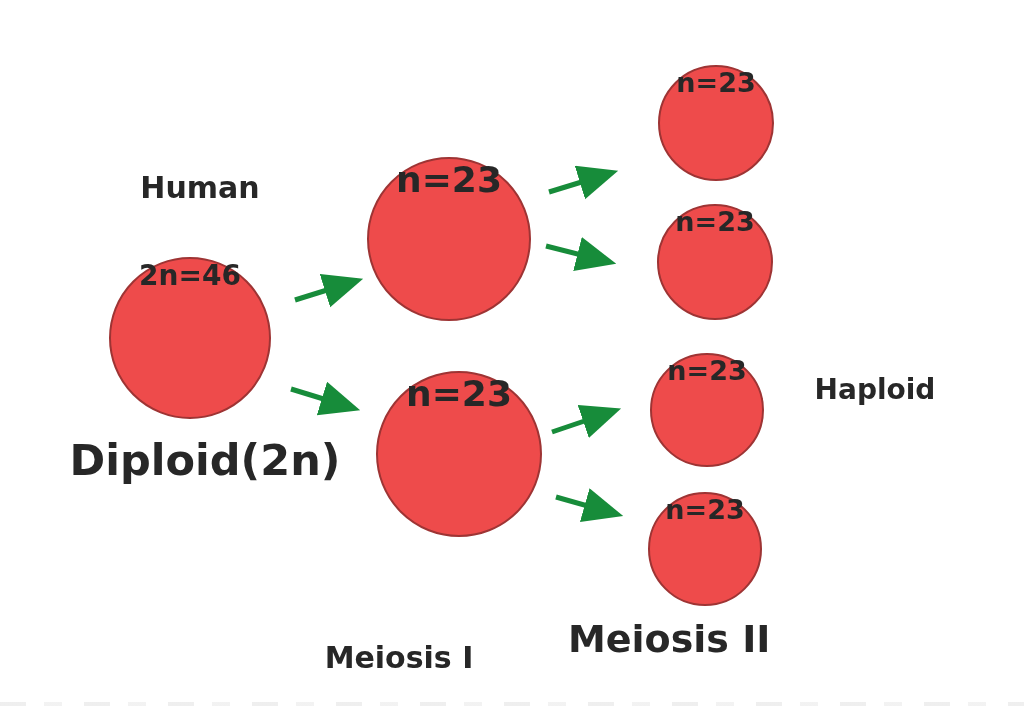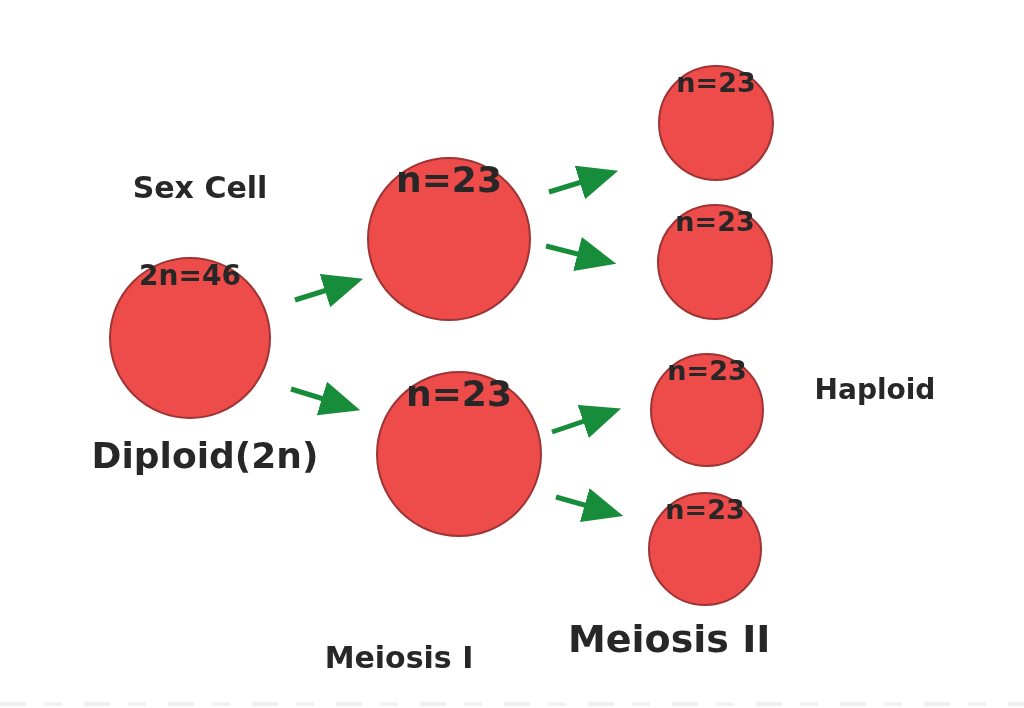--- a/index.html
+++ b/index.html
@@ -49,21 +49,21 @@
   .cell-gamete-3     { left: 650px; top: 353px; width: 114px; height: 114px; font-size: 27px; }
   .cell-gamete-4     { left: 648px; top: 492px; width: 114px; height: 114px; font-size: 27px; }
   .label {
     position: absolute;
     font-weight: bold;
     text-align: center;
     color: var(--text);
     white-space: nowrap;
   }
   .label-title    { left:  90px; top: 168px; width: 220px; font-size: 30px; line-height: 39px; }
-  .label-diploid  { left:  60px; top: 435px; width: 290px; font-size: 36px; }
+  .label-diploid  { left:  60px; top: 435px; width: 290px; font-size: 43px; }
   .label-stage1   { left: 299px; top: 640px; width: 200px; font-size: 30px; }
   .label-stage2   { left: 568px; top: 617px; width: 200px; font-size: 38px; }
   .label-haploid  { left: 760px; top: 369px; width: 230px; font-size: 28px; line-height: 41px; }
   .bottom-remnant {
     position: absolute;
     left: 0; bottom: 2px;
     width: 1024px; height: 4px;
     background: repeating-linear-gradient(90deg,
       #ededed 0 26px, transparent 26px 44px, #f1f1f1 44px 62px, transparent 62px 84px);
     opacity: 0.9;
@@ -82,21 +82,21 @@
     </defs>
     <line x1="295" y1="300" x2="356" y2="281" marker-end="url(#ah)"></line>
     <line x1="291" y1="389" x2="353" y2="408" marker-end="url(#ah)"></line>
     <line x1="549" y1="192" x2="611" y2="173" marker-end="url(#ah)"></line>
     <line x1="546" y1="246" x2="609" y2="262" marker-end="url(#ah)"></line>
     <line x1="552" y1="432" x2="614" y2="411" marker-end="url(#ah)"></line>
     <line x1="556" y1="497" x2="616" y2="514" marker-end="url(#ah)"></line>
   </svg>
 
   <div class="label label-title">
-    <div>Sex Cell</div>
+    <div>Human</div>
   </div>
 
   <div class="cell cell-diploid">
     <span>2n=46</span>
   </div>
 
   <div class="label label-diploid">Diploid(2n)</div>
 
   <div class="cell cell-m1-top">
     <span>n=23</span>

